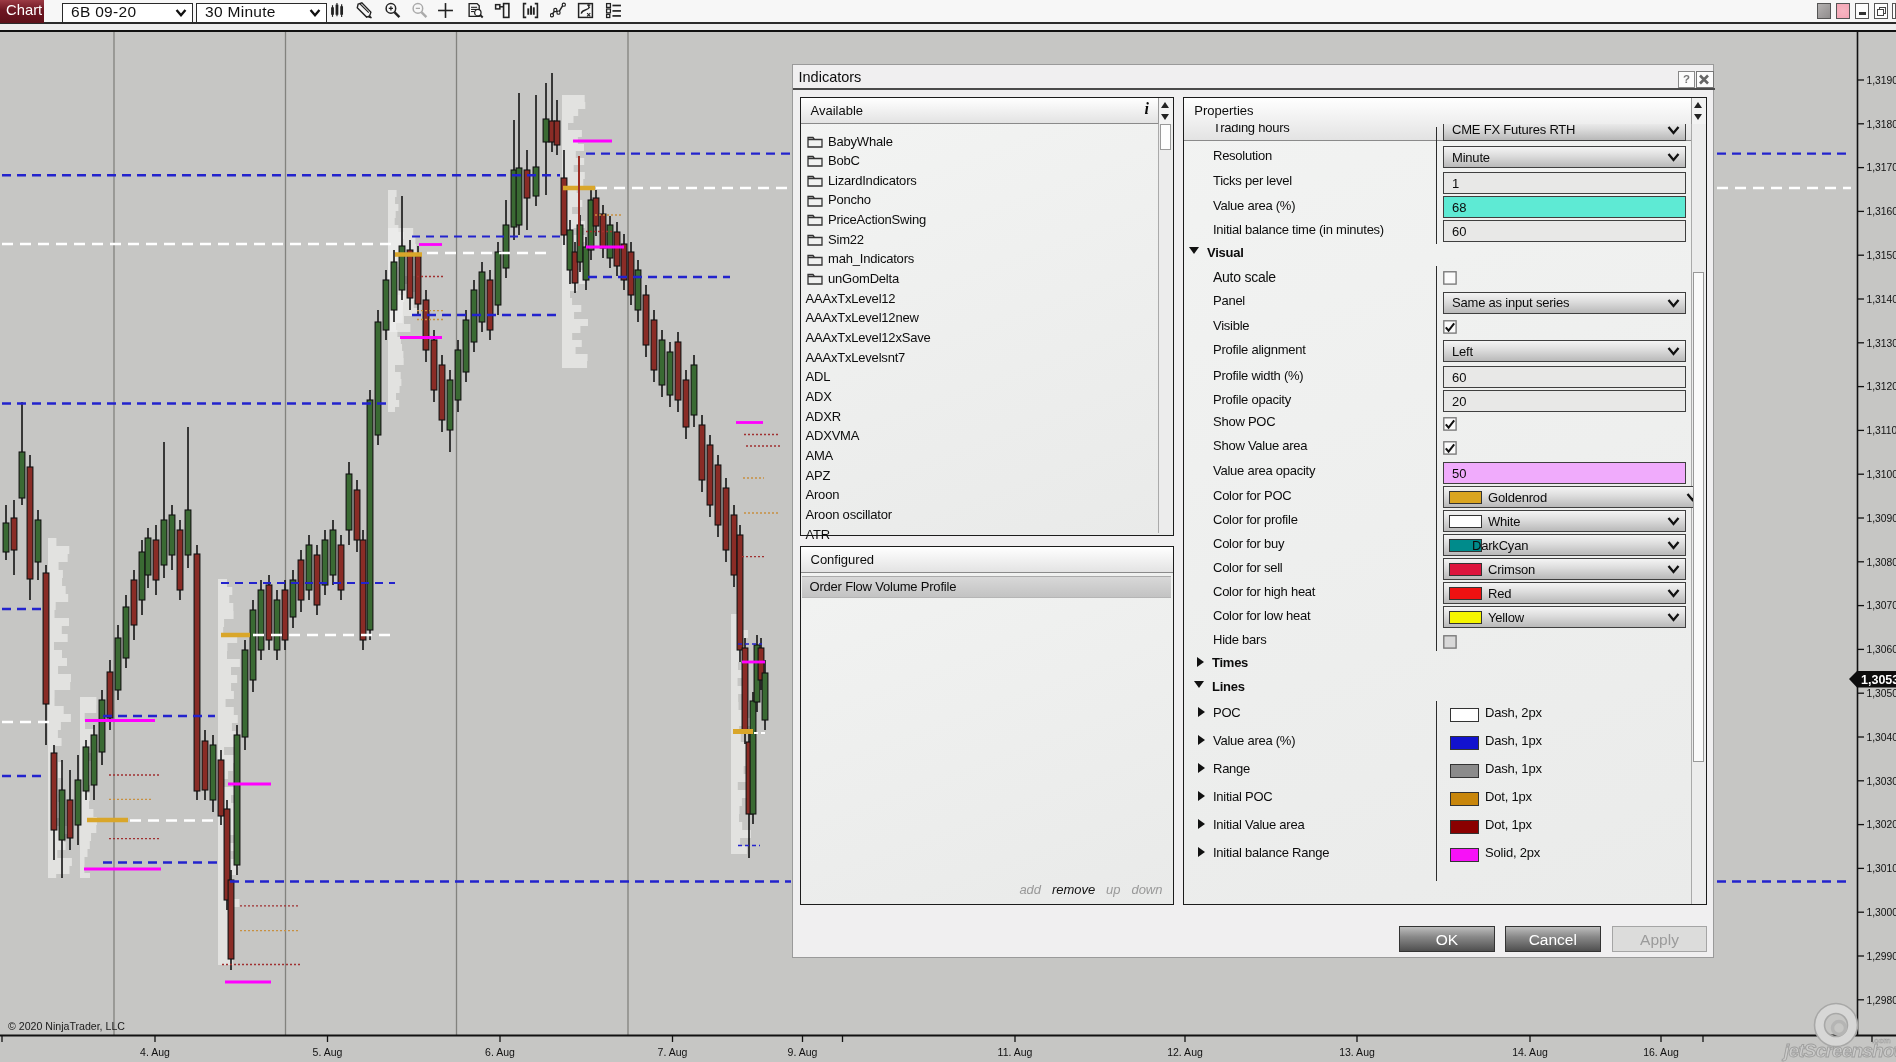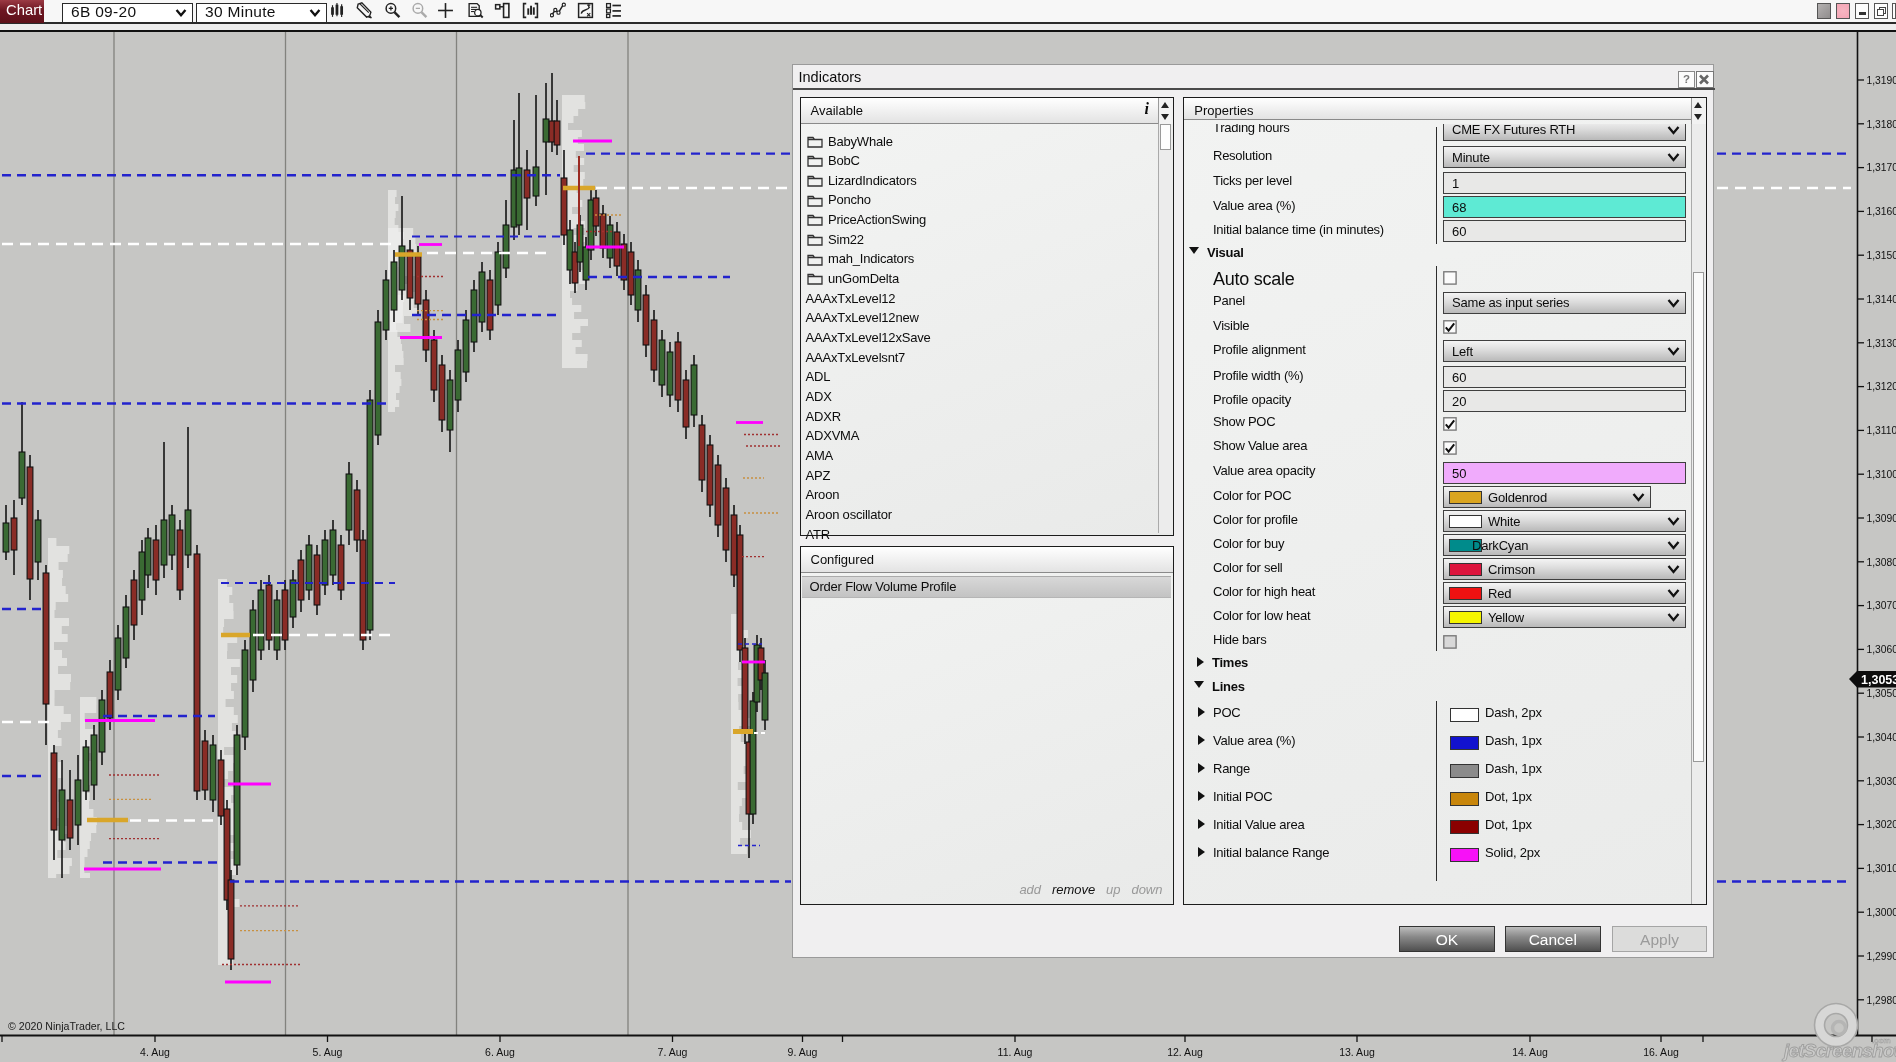--- a/index.html
+++ b/index.html
@@ -530,21 +530,21 @@
    <div style="position:absolute;left:0;top:0;width:100%;height:26px;background:linear-gradient(180deg,#ffffff,#e3e3e3);border-bottom:1.4px solid #8a8a8a;box-sizing:border-box">
      <span style="position:absolute;left:10px;top:5px;font-size:13px">Configured</span>
    </div>
    <div style="position:absolute;left:1px;top:29px;width:369px;height:20.5px;background:linear-gradient(180deg,#d8d8d8,#c3c3c3);border-top:1px solid #aaa;border-bottom:1px solid #b5b5b5">
      <span style="position:absolute;left:8px;top:2.5px;font-size:13px;letter-spacing:-0.2px;white-space:nowrap">Order Flow Volume Profile</span>
    </div>
    <div style="position:absolute;right:10px;bottom:7px;font-size:13px;font-style:italic;color:#999">add&nbsp;&nbsp;&nbsp;<span style="color:#111">remove</span>&nbsp;&nbsp;&nbsp;up&nbsp;&nbsp;&nbsp;down</div>
  </div>
 
  <div style="position:absolute;left:390.8px;top:31.5px;width:523.5px;height:808px;border:1.6px solid #1c1c1c;background:linear-gradient(160deg,#f2f3f2,#eaebea);box-sizing:border-box">
-   <div style="position:absolute;left:0;top:0;width:100%;height:22px;background:linear-gradient(180deg,#ffffff,#e3e3e3);border-bottom:1.4px solid #8a8a8a;box-sizing:border-box">
+   <div style="position:absolute;left:0;top:0;width:100%;height:43px;background:linear-gradient(180deg,#ffffff,#e3e3e3);border-bottom:1.4px solid #8a8a8a;box-sizing:border-box">
      <span style="position:absolute;left:10px;top:5px;font-size:13px">Properties</span>
    </div>
    <div style="position:absolute;right:0px;top:0px;width:13.5px;height:26.5px;border-left:1.3px solid #999;background:#f2f2f2">
      <svg width="12" height="26" viewBox="0 0 12 26">
           <path d="M6,4 L10,10 L2,10 Z" fill="#222"></path>
           <path d="M6,22 L10,16 L2,16 Z" fill="#222"></path>
         </svg>
    </div>
    <div style="position:absolute;right:0;top:26.5px;width:13.5px;height:780px;background:#ececec;border-left:1.3px solid #aaa">
         <div style="position:absolute;left:1px;top:148px;width:11px;height:490px;background:#fafafa;border:1px solid #999;box-sizing:border-box"></div>
@@ -573,21 +573,21 @@
 <div style="position:absolute;left:1212px;top:196.5px;font-size:13px;letter-spacing:-0.25px;white-space:nowrap">Value area (%)</div>
 <div style="position:absolute;left:1442px;top:195px;width:243px;height:22px;border:1.5px solid #3f3f3f;background:#5eead4;box-sizing:border-box">
           <span style="position:absolute;left:8px;top:3px;font-size:13px">68</span>
         </div>
 <div style="position:absolute;left:1212px;top:220.8px;font-size:13px;letter-spacing:-0.25px;white-space:nowrap">Initial balance time (in minutes)</div>
 <div style="position:absolute;left:1442px;top:219.3px;width:243px;height:22px;border:1.5px solid #3f3f3f;background:#e8e8e7;box-sizing:border-box">
           <span style="position:absolute;left:8px;top:3px;font-size:13px">60</span>
         </div>
 <span style="position:absolute;left:1188px;top:245.6px;width:0;height:0;border:5px solid transparent;border-top:7px solid #111"></span>
         <div style="position:absolute;left:1206px;top:244.1px;font-size:13px;letter-spacing:-0.25px;font-weight:bold;white-space:nowrap">Visual</div>
-<div style="position:absolute;left:1212px;top:267.8px;font-size:18px;letter-spacing:-0.25px;white-space:nowrap">Auto scale</div>
+<div style="position:absolute;left:1212px;top:267.8px;font-size:14px;letter-spacing:-0.25px;white-space:nowrap">Auto scale</div>
 <svg style="position:absolute;left:1442px;top:270.3px" width="14" height="14" viewBox="0 0 12.5 12.5">
           <rect x="0.7" y="0.7" width="11" height="11" fill="#fbfbfb" stroke="#777" stroke-width="1.2"></rect>
         </svg>
 <div style="position:absolute;left:1212px;top:292.2px;font-size:13px;letter-spacing:-0.25px;white-space:nowrap">Panel</div>
 <div style="position:absolute;left:1442px;top:290.7px;width:243px;height:22px;border:1.6px solid #3f3f3f;background:linear-gradient(180deg,#f4f4f4,#dcdcdc 45%,#b9b9b9);box-sizing:border-box">
           <span style="position:absolute;left:8px;top:2.5px;font-size:13px;letter-spacing:-0.2px;white-space:nowrap">Same as input series</span>
           <svg style="position:absolute;right:5px;top:6px" width="13" height="9" viewBox="0 0 13 9">
             <path d="M1.5,1 L6.5,7 L11.5,1" fill="none" stroke="#111" stroke-width="2.3"></path>
           </svg>
         </div>
@@ -619,21 +619,21 @@
 <div style="position:absolute;left:1212px;top:437.0px;font-size:13px;letter-spacing:-0.25px;white-space:nowrap">Show Value area</div>
 <svg style="position:absolute;left:1442px;top:439.5px" width="14" height="14" viewBox="0 0 12.5 12.5">
           <rect x="0.7" y="0.7" width="11" height="11" fill="#fbfbfb" stroke="#777" stroke-width="1.2"></rect>
           <path d="M2.5,6.5 L5,9.5 L10,3" stroke="#111" stroke-width="1.8" fill="none"></path>
         </svg>
 <div style="position:absolute;left:1212px;top:462.0px;font-size:13px;letter-spacing:-0.25px;white-space:nowrap">Value area opacity</div>
 <div style="position:absolute;left:1442px;top:460.5px;width:243px;height:22px;border:1.5px solid #3f3f3f;background:#f0abfc;box-sizing:border-box">
           <span style="position:absolute;left:8px;top:3px;font-size:13px">50</span>
         </div>
 <div style="position:absolute;left:1212px;top:486.5px;font-size:13px;letter-spacing:-0.25px;white-space:nowrap">Color for POC</div>
-<div style="position:absolute;left:1442px;top:485px;width:208px;height:22px;border:1.6px solid #3f3f3f;background:linear-gradient(180deg,#f4f4f4,#dcdcdc 45%,#b9b9b9);box-sizing:border-box">
+<div style="position:absolute;left:1442px;top:485px;width:262px;height:22px;border:1.6px solid #3f3f3f;background:linear-gradient(180deg,#f4f4f4,#dcdcdc 45%,#b9b9b9);box-sizing:border-box">
           <span style="position:absolute;left:5px;top:3.5px;width:31px;height:11px;background:#daa520;border:1.2px solid #333"></span>
           <span style="position:absolute;left:44px;top:2.5px;font-size:13px;letter-spacing:-0.2px;white-space:nowrap">Goldenrod</span>
           <svg style="position:absolute;right:5px;top:6px" width="13" height="9" viewBox="0 0 13 9">
             <path d="M1.5,1 L6.5,7 L11.5,1" fill="none" stroke="#111" stroke-width="2.3"></path>
           </svg>
         </div>
 <div style="position:absolute;left:1212px;top:510.5px;font-size:13px;letter-spacing:-0.25px;white-space:nowrap">Color for profile</div>
 <div style="position:absolute;left:1442px;top:509px;width:243px;height:22px;border:1.6px solid #3f3f3f;background:linear-gradient(180deg,#f4f4f4,#dcdcdc 45%,#b9b9b9);box-sizing:border-box">
           <span style="position:absolute;left:5px;top:3.5px;width:31px;height:11px;background:#ffffff;border:1.2px solid #333"></span>
           <span style="position:absolute;left:44px;top:2.5px;font-size:13px;letter-spacing:-0.2px;white-space:nowrap">White</span>

